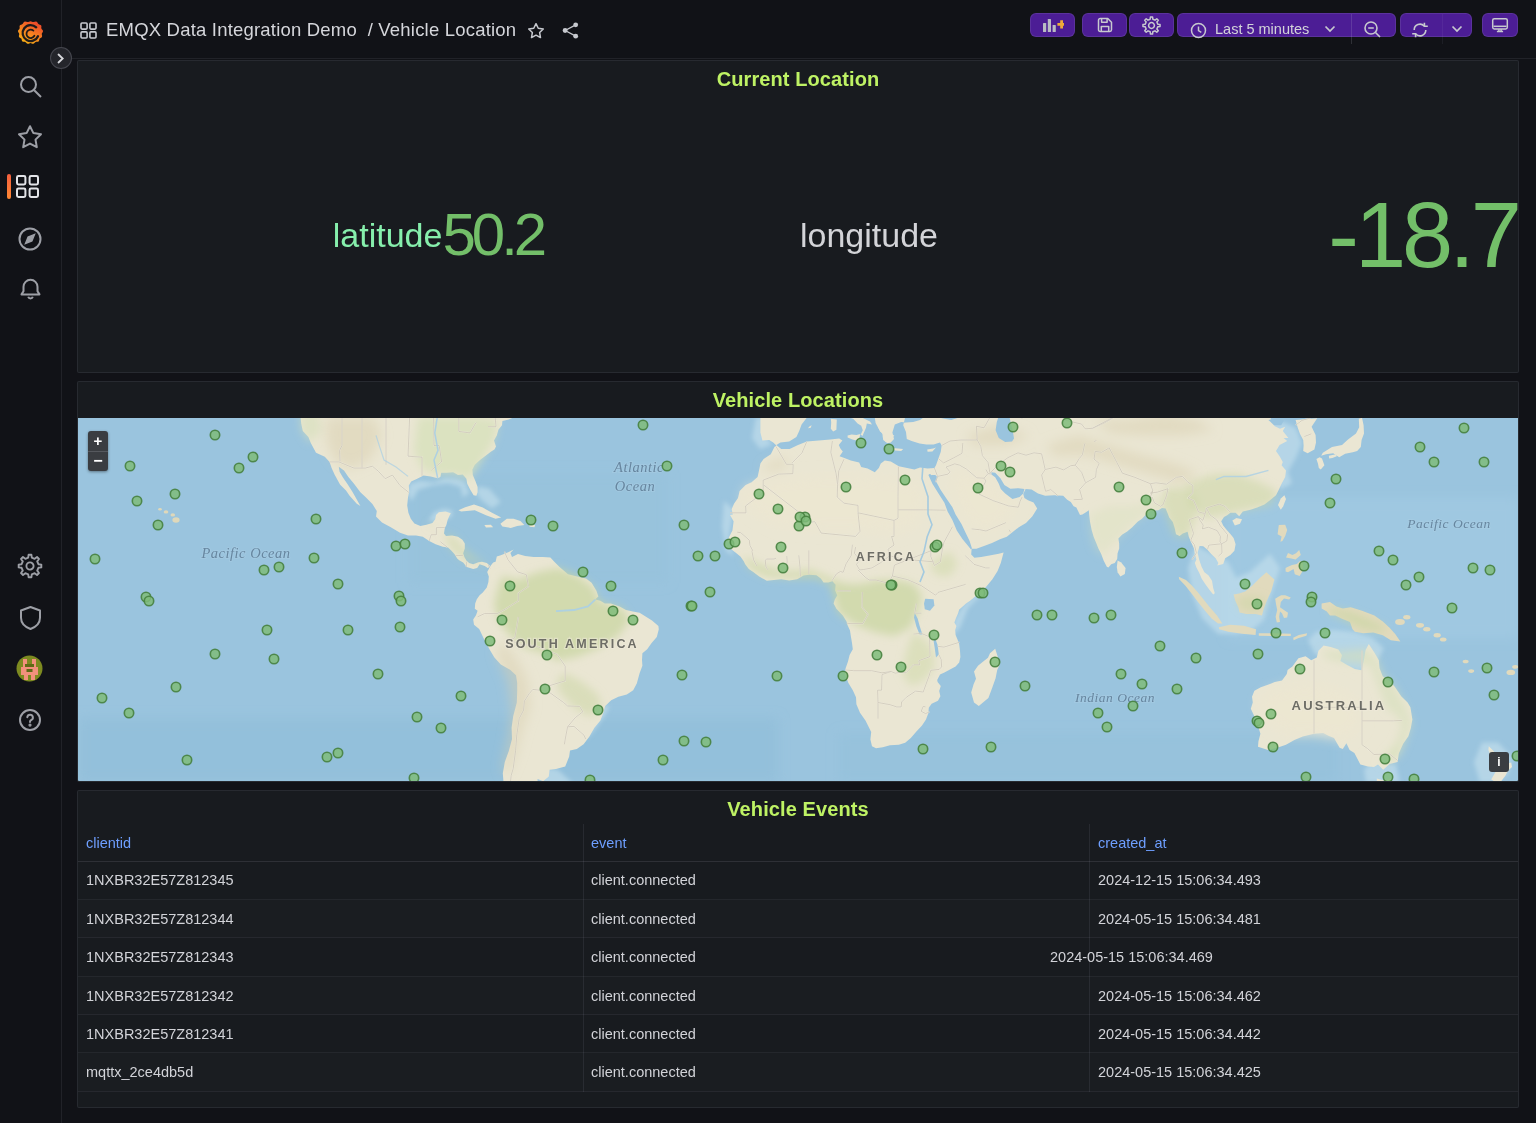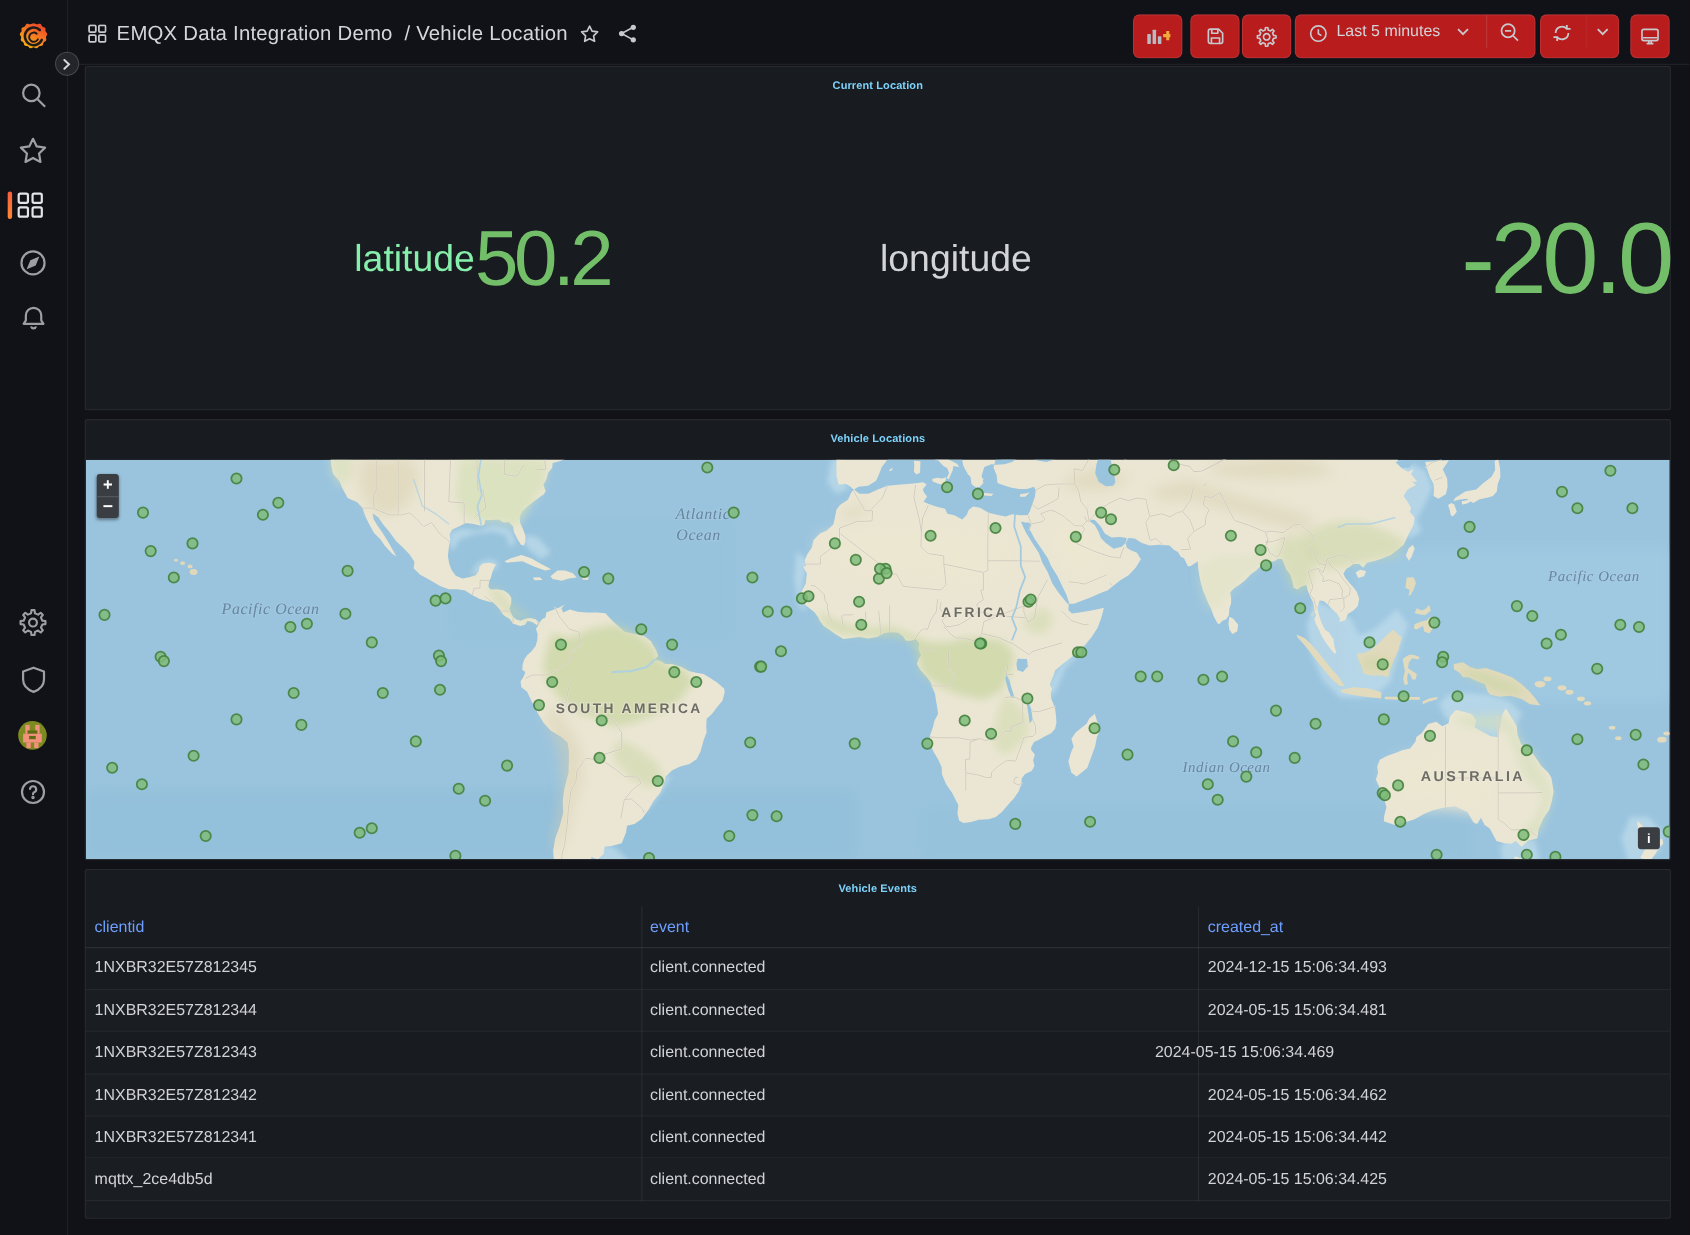--- a/index.html
+++ b/index.html
@@ -1,19 +1,19 @@
 <!DOCTYPE html>
 <html><head><meta charset="utf-8">
 <style>
 *{margin:0;padding:0;box-sizing:border-box}
 html,body{width:1536px;height:1123px;background:#111217;font-family:"Liberation Sans",sans-serif;overflow:hidden;position:relative}
 .abs{position:absolute}
 .panel{position:absolute;left:77px;width:1442px;background:#181b1f;border:1px solid rgba(204,204,220,0.09);border-radius:2px}
-.ptitle{position:absolute;top:0;left:0;right:0;height:36px;line-height:36px;text-align:center;color:#7dd3fc;font-size:10px;font-weight:600;letter-spacing:0.1px}
-.btn{position:absolute;top:13px;height:40px;background:#b91c1c;border:1px solid rgba(204,204,220,0.12);border-radius:6px;display:flex;align-items:center;justify-content:center}
+.ptitle{position:absolute;top:0;left:0;right:0;height:36px;line-height:36px;text-align:center;color:#bef264;font-size:20px;font-weight:600;letter-spacing:0.1px}
+.btn{position:absolute;top:13px;height:24px;background:#4c1d95;border:1px solid rgba(204,204,220,0.12);border-radius:6px;display:flex;align-items:center;justify-content:center}
 .trow{position:absolute;left:0;width:1440px;height:38.4px;border-bottom:1px solid rgba(204,204,220,0.07)}
 .tc{position:absolute;top:0;height:38.4px;line-height:38.4px;color:#d2d3d8;font-size:14.5px;overflow:hidden;white-space:nowrap}
 .th{position:absolute;top:0;height:38.4px;line-height:38.4px;color:#6e9fff;font-size:14.5px;font-weight:500}
 </style></head>
 <body>
 
 <div class="abs" style="left:62px;top:0;width:1474px;height:59px;background:#111217;border-bottom:1px solid rgba(204,204,220,0.09)"></div>
 
 <svg class="abs" style="left:80px;top:22px" width="17" height="17" viewBox="0 0 17 17" fill="none" stroke="#c7c9cf" stroke-width="1.6">
  <rect x="1" y="1" width="6.1" height="6.1" rx="1"></rect>
@@ -160,25 +160,25 @@
 <svg class="abs" style="left:18px;top:708px" width="24" height="24" viewBox="0 0 24 24" fill="none" stroke="#9d9fa6" stroke-width="2">
  <circle cx="12" cy="12" r="10"></circle>
  <path d="M9.3 9.2a2.8 2.8 0 1 1 3.7 3c-.8.4-1 1-1 1.8" stroke-linecap="round"></path>
  <circle cx="12" cy="17.1" r="0.6" fill="#9d9fa6"></circle>
 </svg>
 
 <div class="panel" style="top:60px;height:313px">
  <div class="ptitle">Current Location</div>
  <div class="abs" style="left:0;top:36px;width:720px;height:276px;display:flex;align-items:center;justify-content:center">
    <span style="color:#86efac;font-size:34px;font-weight:400">latitude</span>
-      <span style="color:#73bf69;font-size:71px;font-weight:500;letter-spacing:-4px;line-height:1">50.2</span>
+      <span style="color:#73bf69;font-size:60px;font-weight:500;letter-spacing:-4px;line-height:1">50.2</span>
  </div>
  <div class="abs" style="left:722px;top:36px;width:718px;height:276px;display:flex;align-items:center;justify-content:space-between">
    <span style="color:#d3d4d8;font-size:34px;font-weight:400">longitude</span>
-      <span style="color:#73bf69;font-size:92px;font-weight:500;letter-spacing:-4px;line-height:1">-20.0</span>
+      <span style="color:#73bf69;font-size:92px;font-weight:500;letter-spacing:-4px;line-height:1">-18.7</span>
  </div>
 </div>
 
 <div class="panel" style="top:381px;height:401px;overflow:hidden">
  <div class="ptitle">Vehicle Locations</div>
  <svg width="1440" height="364" viewBox="0 0 1440 364" style="position:absolute;left:0;top:36px;display:block">
       <rect x="0" y="0" width="1440" height="364" fill="#9ac4de"></rect>
       <defs>
         <filter id="b2" x="-20%" y="-20%" width="140%" height="140%">
           <feGaussianBlur stdDeviation="2.2"></feGaussianBlur>

